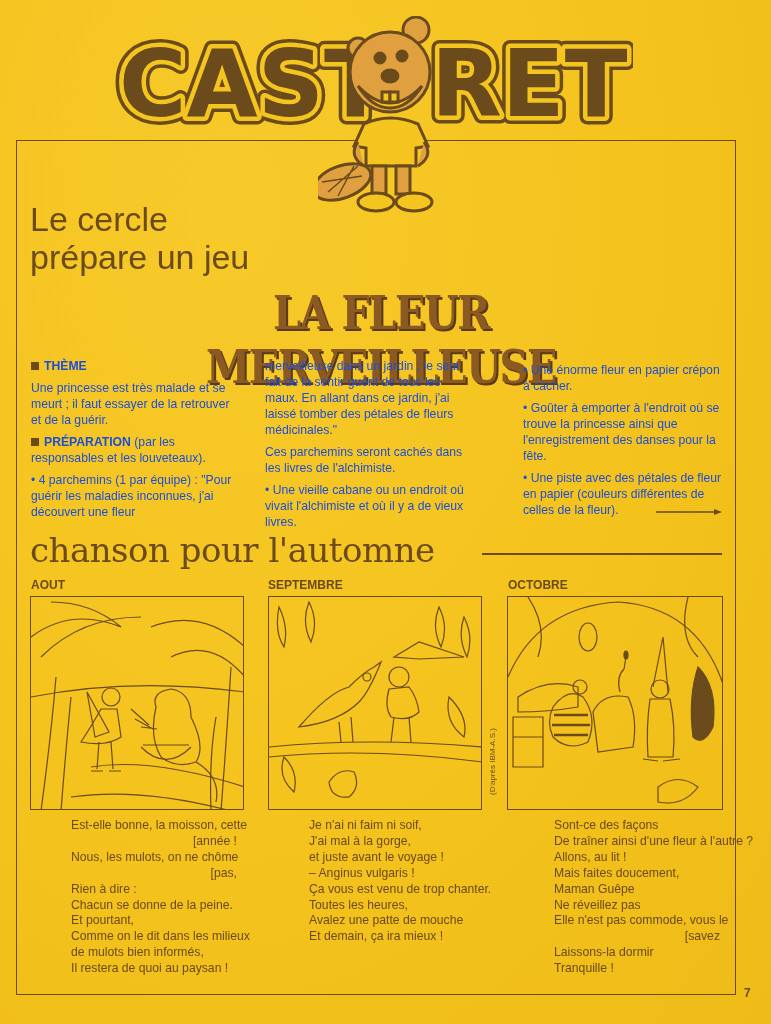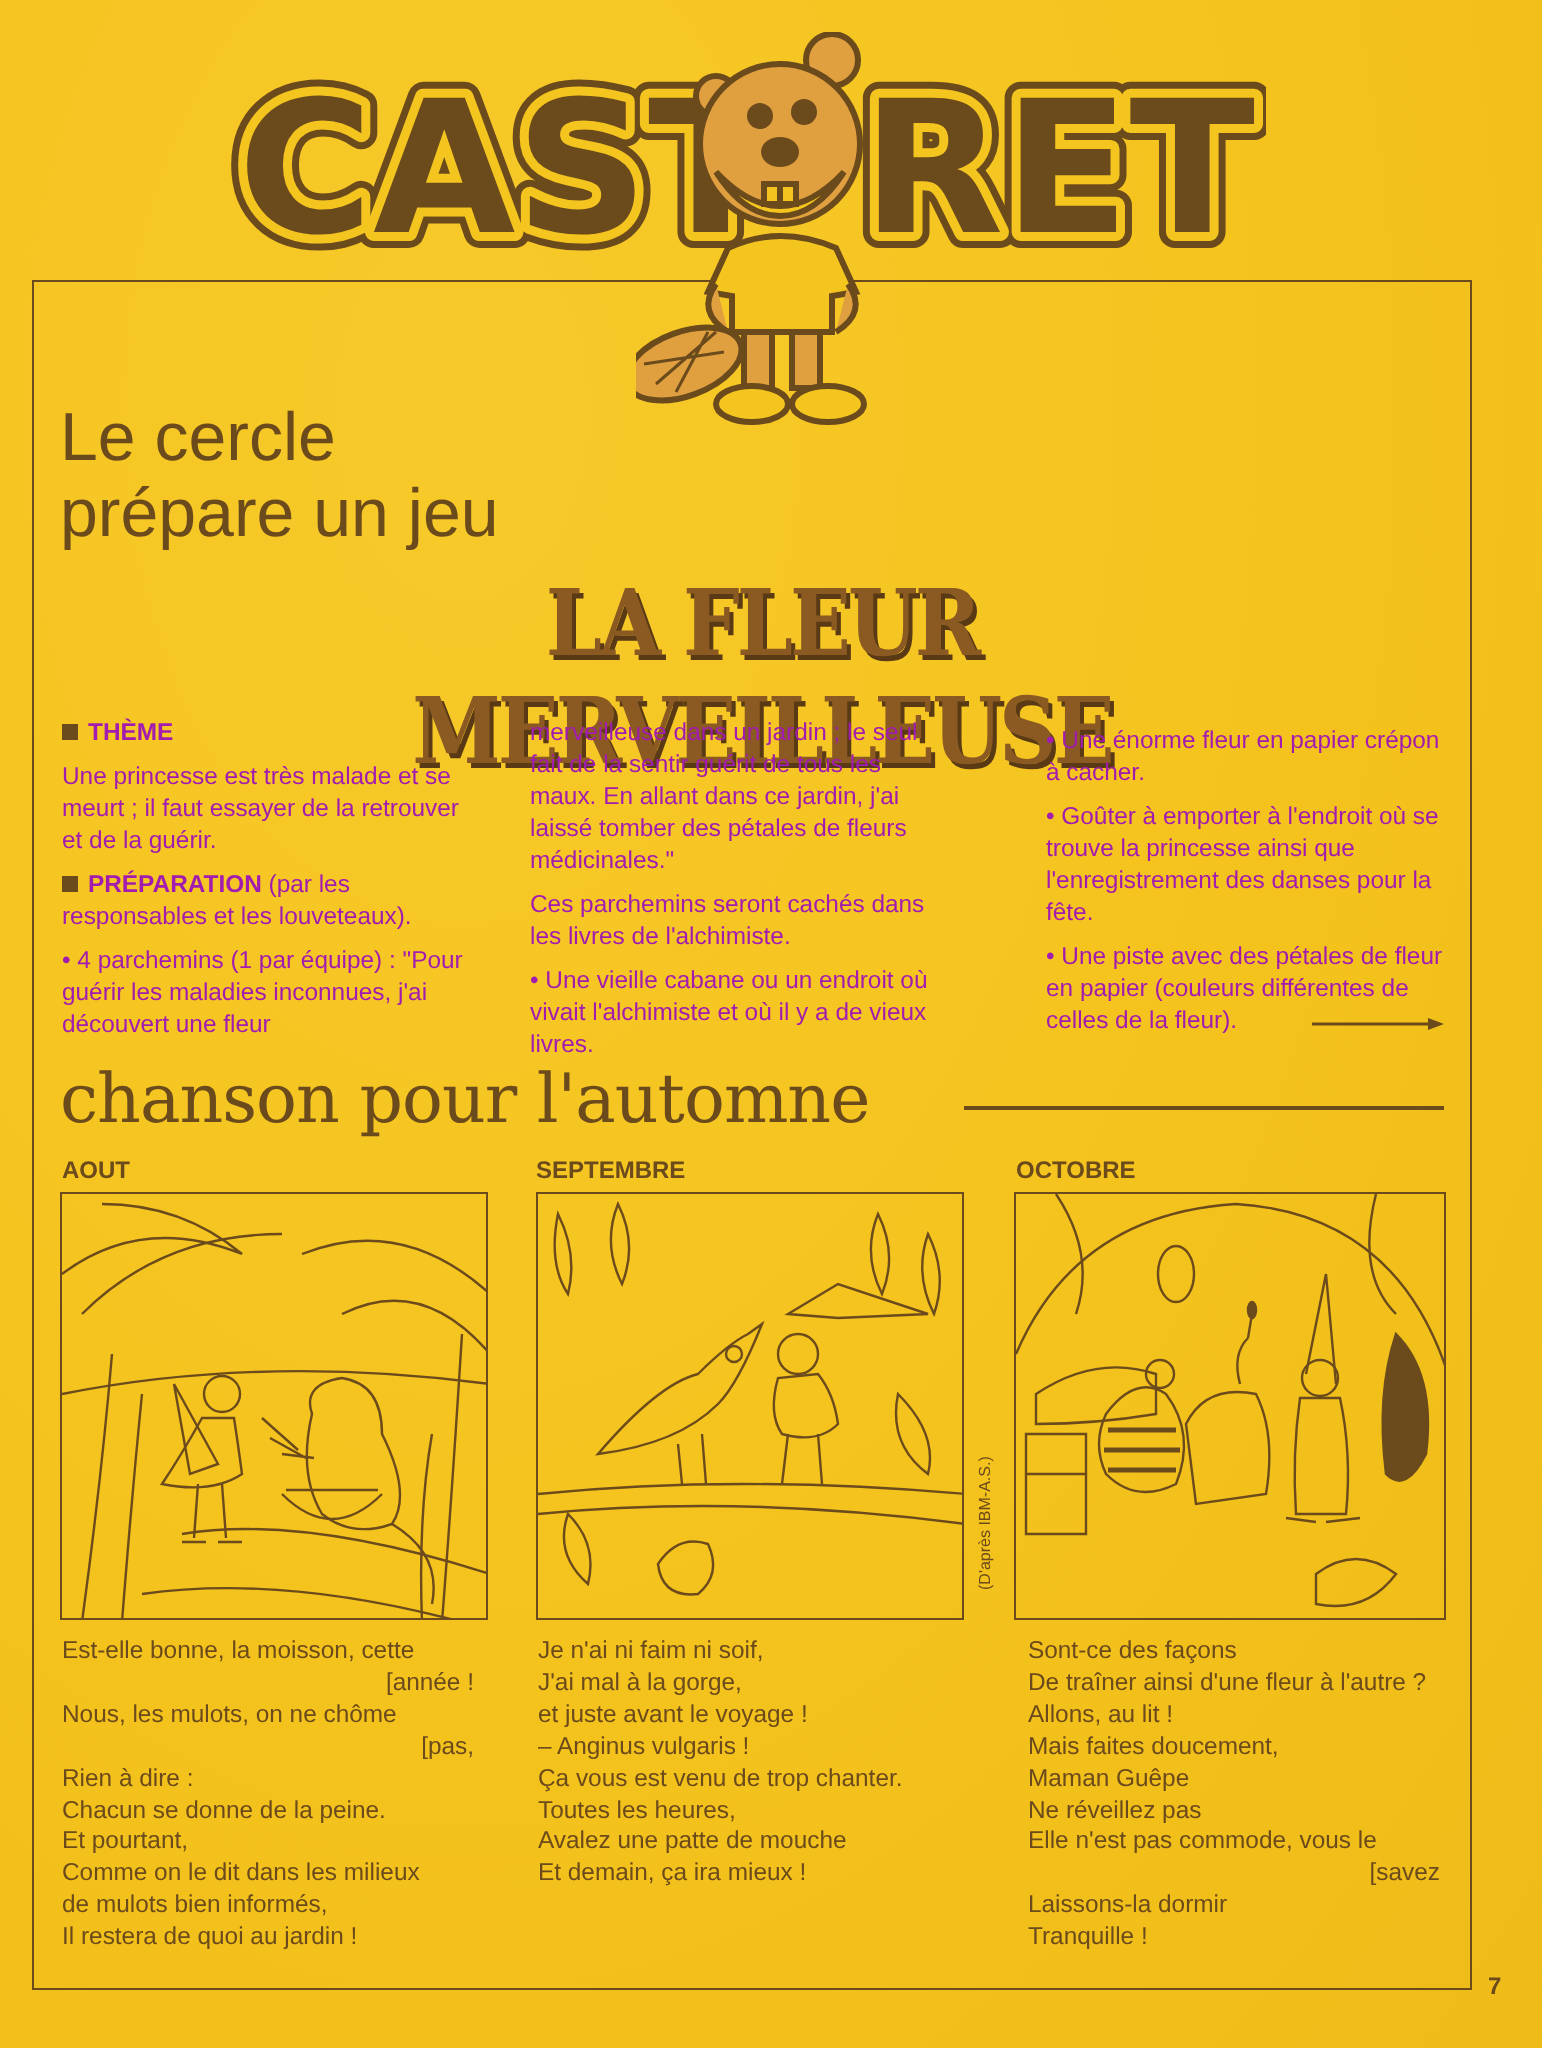--- a/index.html
+++ b/index.html
@@ -17,34 +17,34 @@
     .logo { position:absolute; left:113px; top:22px; width:520px; height:110px; }
     .beaver { position:absolute; left:318px; top:16px; width:150px; height:205px; }
     .headline {
       position:absolute; left:30px; top:200px; font-size:34px; line-height:38px; color:#6b4a1c; font-weight:normal;
     }
     .game-title {
       position:absolute; left:104px; top:292px; width:554px; text-align:center;
       font-family:"DejaVu Serif", serif; font-weight:bold; font-size:40px; letter-spacing:-1.5px;
       color:#8a5a22; text-shadow: 2px 2px 0 #5a3a14; transform:scaleY(1.15);
     }
-    .col { position:absolute; font-size:12.2px; line-height:16px; color:#a21caf; }
+    .col { position:absolute; font-size:12.2px; line-height:16px; color:#1d4ed8; }
     .col p { margin:0 0 6px 0; }
     .col .h { font-weight:bold; }
     .sq { display:inline-block; width:8px; height:8px; background:#6b4a1c; margin-right:5px; vertical-align:0px; }
     .arrow { position:absolute; left:656px; top:508px; width:66px; height:8px; }
     .song-title {
       position:absolute; left:30px; top:530px; font-family:"DejaVu Serif", serif; font-weight:normal;
       font-size:34px; color:#6b4a1c; letter-spacing:-0.5px;
     }
     .song-line { position:absolute; left:482px; top:553px; width:240px; height:1.5px; background:#6b4a1c; }
     .month { position:absolute; top:578px; font-size:12px; font-weight:bold; color:#6b4a1c; }
     .illus { position:absolute; top:596px; border:1.5px solid #6b4a1c; box-sizing:border-box; overflow:hidden; }
     .verse { position:absolute; top:818px; font-size:12.2px; line-height:15.9px; color:#6b4a1c; }
-    .verse div { white-space:nowrap; }
+    .verse div { white-space:nowrap;margin-left:40px; }
     .verse .r { text-align:right; }
     .credit {
       position:absolute; left:488px; top:795px; font-size:8px; color:#6b4a1c;
       transform:rotate(-90deg); transform-origin:left top; white-space:nowrap;
     }
     .pagenum { position:absolute; left:744px; top:986px; font-size:12px; font-weight:bold; color:#6b4a1c; }
   </style>
 </head>
 <body>
 
@@ -194,21 +194,21 @@
 <div class="verse" style="left:31px; width:206px;">
   <div>Est-elle bonne, la moisson, cette</div>
   <div class="r">[année !</div>
   <div>Nous, les mulots, on ne chôme</div>
   <div class="r">[pas,</div>
   <div>Rien à dire :</div>
   <div>Chacun se donne de la peine.</div>
   <div>Et pourtant,</div>
   <div>Comme on le dit dans les milieux</div>
   <div>de mulots bien informés,</div>
-  <div>Il restera de quoi au jardin !</div>
+  <div>Il restera de quoi au paysan !</div>
 </div>
 
 <div class="verse" style="left:269px; width:214px;">
   <div>Je n'ai ni faim ni soif,</div>
   <div>J'ai mal à la gorge,</div>
   <div>et juste avant le voyage !</div>
   <div>– Anginus vulgaris !</div>
   <div>Ça vous est venu de trop chanter.</div>
   <div>Toutes les heures,</div>
   <div>Avalez une patte de mouche</div>

